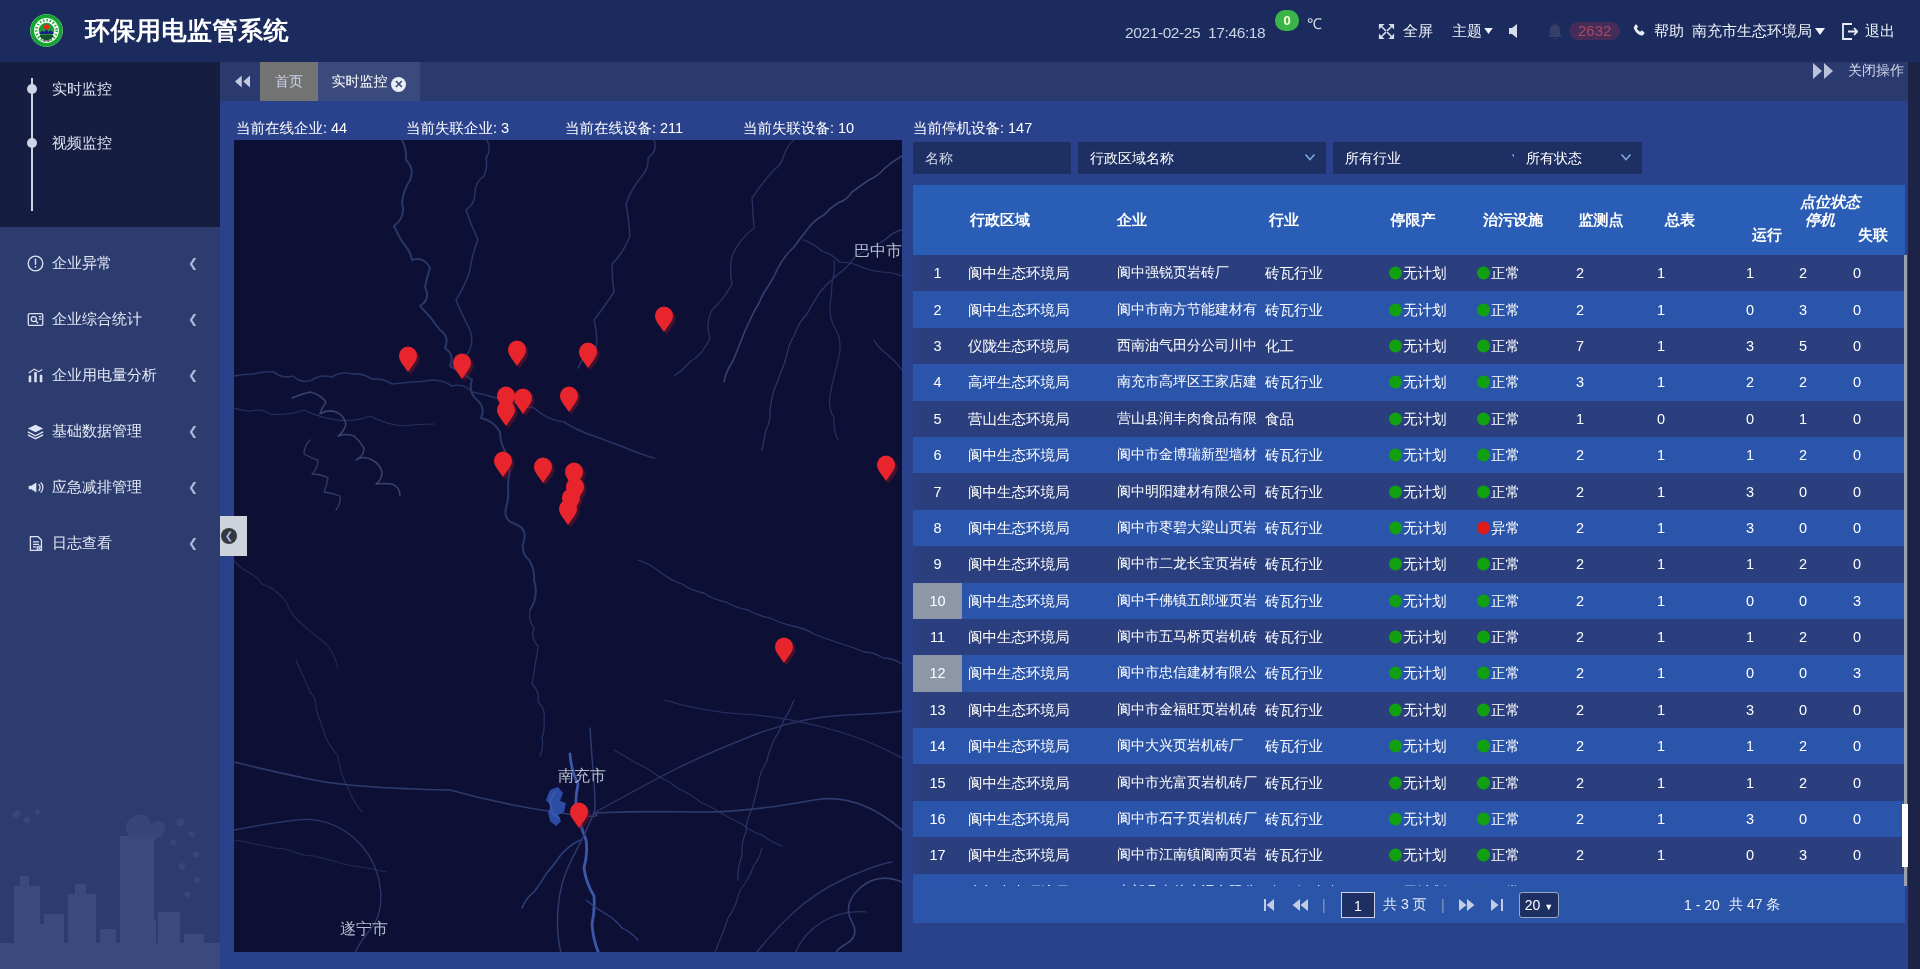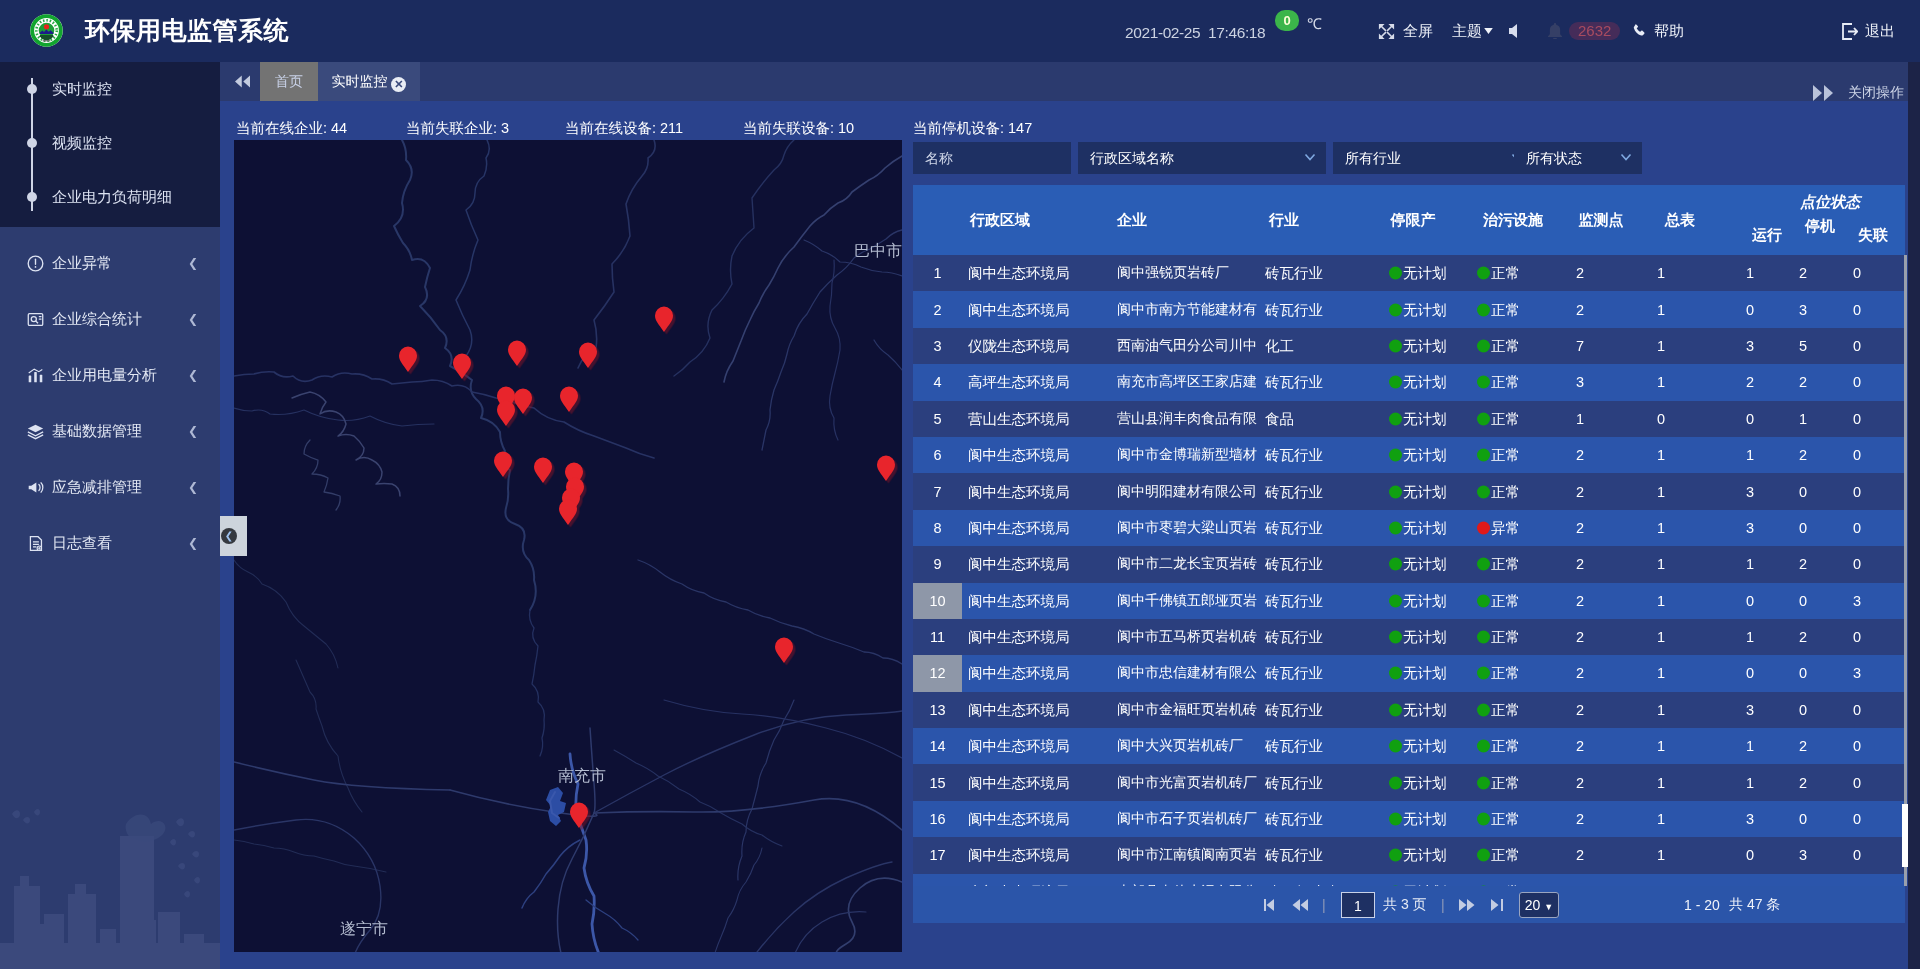--- a/index.html
+++ b/index.html
@@ -12,21 +12,21 @@
 #hd .title{position:absolute;left:85px;top:14px;font-size:25px;font-weight:bold;letter-spacing:0.5px;color:#fff;}
 #hd .time{position:absolute;left:1125px;top:24px;font-size:15.5px;color:#ccd3e2;letter-spacing:-0.4px;}
 #hd .temp0{position:absolute;left:1275px;top:10px;width:24px;height:21px;border-radius:10px;background:#3bb54a;color:#ffffd9;font-size:13px;font-weight:bold;text-align:center;line-height:21px;}
 #hd .celsius{position:absolute;left:1307px;top:13px;font-size:15px;color:#d5dae8;}
 .hit{position:absolute;top:0;height:62px;display:flex;align-items:center;gap:7px;font-size:15px;color:#eef1f8;}
 
 #tabbar{position:absolute;left:220px;top:62px;width:1688px;height:39px;background:#2b3a6e;z-index:4;}
 #tabbar .rew{position:absolute;left:14px;top:9px;}
 #tabbar .tab1{position:absolute;left:40px;top:0;width:58px;height:39px;background:#737373;color:#c9d2e8;font-size:14px;text-align:center;line-height:39px;}
 #tabbar .tab2{position:absolute;left:98px;top:0;width:102px;height:39px;background:#3a4a7c;color:#fff;font-size:14px;text-align:center;line-height:39px;}
-#tabbar .closeop{position:absolute;right:4px;top:0;height:40px;display:flex;align-items:flex-end;gap:14px;color:#cfd6e8;font-size:14px;}
+#tabbar .closeop{position:absolute;right:4px;top:0;height:40px;display:flex;align-items:flex-start;gap:14px;color:#cfd6e8;font-size:14px;}
 
 #sb{position:absolute;left:0;top:62px;width:220px;height:907px;background:#2d3c6f;z-index:3;overflow:hidden;}
 .mitem{position:relative;height:56px;display:flex;align-items:center;color:#e3e8f4;font-size:15px;}
 .mitem .mi{margin-left:27px;width:17px;height:17px;flex:0 0 17px;}
 .mitem .mt{margin-left:8px;flex:1;}
 .mitem .arr{margin-right:22px;font-size:12px;color:#aeb8d4;}
 #sub{background:#151d40;padding:0;}
 .sitem{position:relative;height:54px;line-height:54px;padding-left:52px;color:#dde3f2;font-size:15px;}
 #sub .rail{position:absolute;left:31px;top:16px;bottom:16px;width:2px;background:#cfd5e6;}
 .sdot{position:absolute;left:27px;top:22px;width:10px;height:10px;border-radius:50%;background:#cfd5e6;}
@@ -100,20 +100,26 @@
         <path fill="#353f66" d="M7.5 0a1.3 1.3 0 0 1 1.3 1.3v.6A5.5 5.5 0 0 1 13 7.3V12l2 2v1H0v-1l2-2V7.3a5.5 5.5 0 0 1 4.2-5.4v-.6A1.3 1.3 0 0 1 7.5 0zM5.5 16h4a2 2 0 0 1-4 0z"></path>
       </svg>
     <span style="background:rgba(158,47,80,.32);color:#a84b60;border-radius:9px;padding:0 9px;font-size:15px;height:18px;line-height:18px;">2632</span>
   </div>
   <div class="hit" style="left:1633px;">
     <svg width="14" height="14" viewBox="0 0 17 17" fill="#e8ecf6">
         <path d="M3.6.3 5.8 2.5c.4.4.4 1 0 1.4L4.5 5.2c.9 1.9 2.4 3.4 4.3 4.3l1.3-1.3c.4-.4 1-.4 1.4 0l2.2 2.2c.4.4.4 1 0 1.4l-1.5 1.5c-.6.6-1.5.9-2.3.6C5.6 12.6 2.4 9.4 1.1 5.1c-.3-.8 0-1.7.6-2.3L3.2.3c.1-.1.3-.1.4 0z"></path>
       </svg>
     <span>帮助</span>
   </div>
+  <div class="hit" style="left:1692px;gap:3px;">
+      <span>南充市生态环境局</span>
+      <svg width="10" height="7" viewBox="0 0 10 7" fill="#f0f3fa">
+        <path d="M0 0h10L5 7z"></path>
+      </svg>
+    </div>
   <div class="hit" style="left:1841px;">
     <svg width="17" height="17" viewBox="0 0 17 17" fill="none" stroke="#e8ecf6" stroke-width="1.8">
         <path d="M11 1H2v15h9M7 8.5h9M13 5l3.2 3.5L13 12"></path>
       </svg>
     <span>退出</span>
   </div>
 </div>
 <div id="tabbar">
   <svg class="rew" width="17" height="15" viewBox="0 0 22 20" fill="#c3cbdf" style="top:12px;">
       <path d="M10 2v16L1 10zM21 2v16l-9-8z"></path>
@@ -125,21 +131,20 @@
         <path d="M1 1v16l9-8zM12 1v16l9-8z"></path>
       </svg>
     <span>关闭操作</span>
   </div>
 </div>
 <div id="sb">
   <div id="sub" style="position:relative;height:165px;">
     <div class="rail"></div>
     <div class="sitem"><span class="sdot"></span>实时监控</div>
     <div class="sitem"><span class="sdot"></span>视频监控</div>
-    <div class="sitem"><span class="sdot"></span>企业电力负荷明细</div>
   </div>
   <div class="mitem" style="margin-top:8px;">
     <svg class="mi" viewBox="0 0 20 20" fill="none" stroke="#dde3f2" stroke-width="1.6">
         <circle cx="10" cy="10" r="8.6"></circle>
         <path d="M10 5v6" stroke-linecap="round"></path>
         <circle cx="10" cy="14" r="1" fill="#dde3f2" stroke="none"></circle>
       </svg>
     <span class="mt">企业异常</span>
       <span class="arr">❮</span>
   </div>
@@ -330,21 +335,21 @@
   <div id="thead">
     <span style="left:87px;top:26px;">行政区域</span>
     <span style="left:219px;top:26px;">企业</span>
     <span style="left:371px;top:26px;">行业</span>
     <span style="left:500px;top:26px;">停限产</span>
     <span style="left:600px;top:26px;">治污设施</span>
     <span style="left:688px;top:26px;">监测点</span>
     <span style="left:767px;top:26px;">总表</span>
     <span style="left:917px;top:8px;font-style:italic;">点位状态</span>
     <span style="left:854px;top:41px;">运行</span>
-    <span style="left:907px;top:32px;">停机</span>
+    <span style="left:907px;top:26px;font-style:italic;">停机</span>
     <span style="left:960px;top:41px;">失联</span>
   </div>
   <div id="tbody">
 <div class="row odd">
         <span class="cell cnum">1</span>
         <span class="cell ca">阆中生态环境局</span>
         <span class="cell cb">阆中强锐页岩砖厂</span>
         <span class="cell cc2">砖瓦行业</span>
         <span class="cell cs1"><span class="dot"></span>无计划</span>
         <span class="cell cs2"><span class="dot"></span>正常</span>

